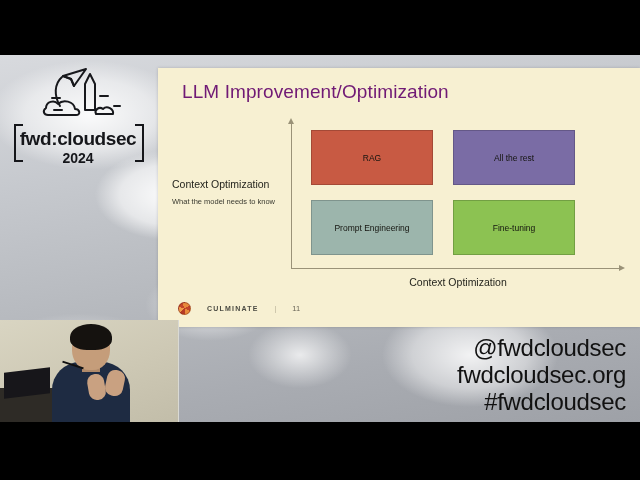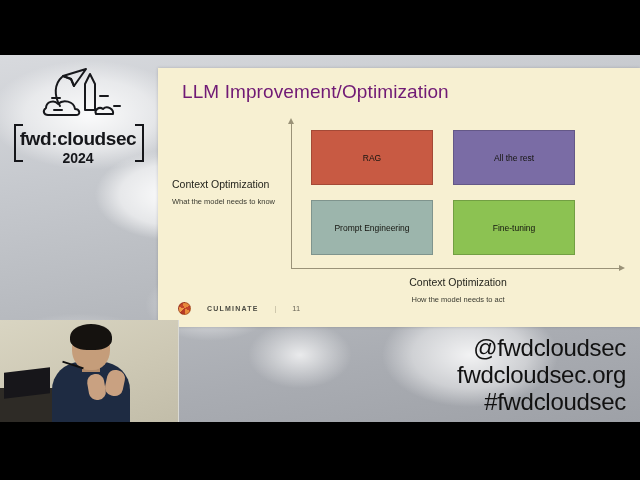--- a/index.html
+++ b/index.html
@@ -331,21 +331,20 @@
       <span>Fine-tuning</span>
     </div>
 
     <div class="lbl-context">
       <div class="lbl-main">Context Optimization</div>
       <div class="lbl-sub">What the model needs to know</div>
     </div>
 
     <div class="lbl-behavior">
       <div class="lbl-main">Context Optimization</div>
-      <div class="lbl-sub">How the model needs to act</div>
     </div>
 
     <div class="slide-footer">
       <div class="culm-mark"></div>
       <div class="culm-name">CULMINATE</div>
       <div class="culm-sep">|</div>
       <div class="culm-num">11</div>
     </div>
   </div>
 

